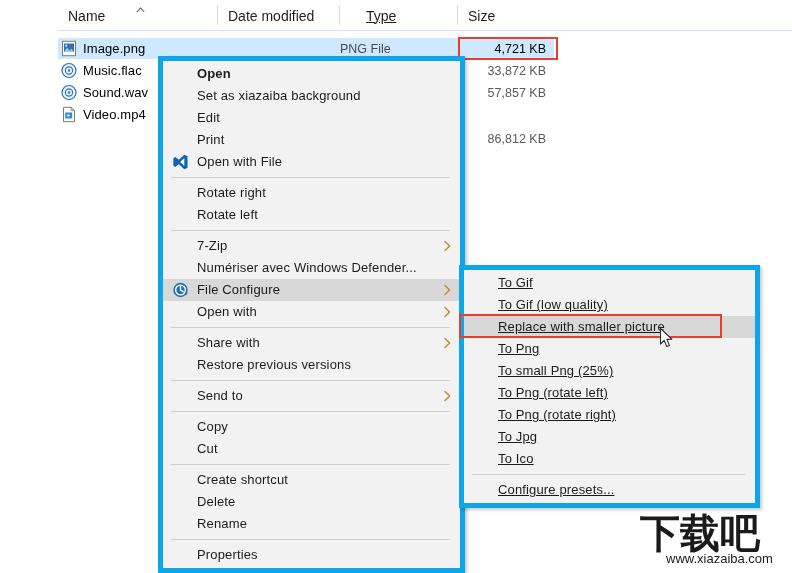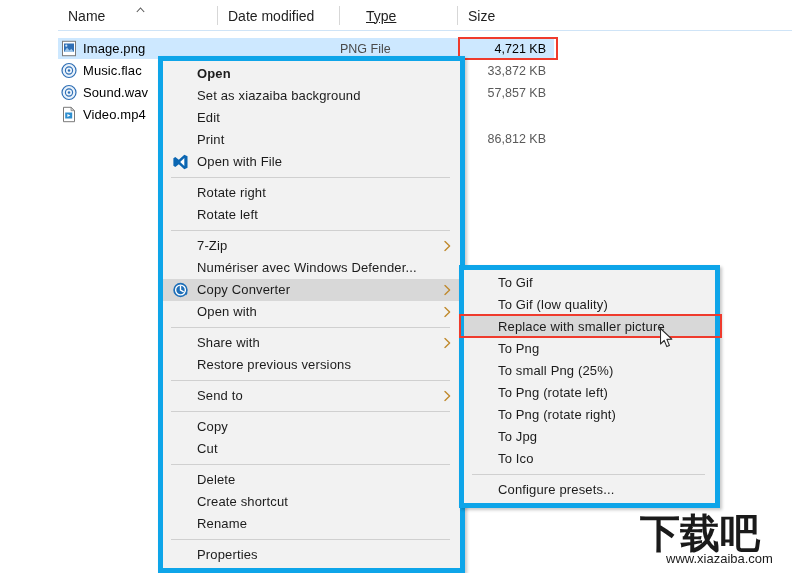--- a/index.html
+++ b/index.html
@@ -194,21 +194,21 @@
     <div class="mi">
       <span class="label">Numériser avec Windows Defender...</span>
     </div>
     <div class="mi hl">
       <svg viewBox="0 0 16 16" class="mi-icon" style="width: 17px; height: 17px; position: absolute; left: 9px; top: 50%; transform: translateY(-50%);">
         <circle cx="8" cy="8" r="6.8" fill="#1e6fb8"></circle>
         <circle cx="8" cy="8" r="4.6" fill="none" stroke="#ffffff" stroke-width="1.3"></circle>
         <path d="M8 4.4 V8 L10.6 9.5" stroke="#ffffff" stroke-width="1.3" fill="none" stroke-linecap="round"></path>
         <path d="M12.2 10.6 l2.5 0 l-1.25 2.3 Z" fill="#1e6fb8"></path>
       </svg>
-      <span class="label">Copy Converter</span>
+      <span class="label">File Configure</span>
       <svg viewBox="0 0 7 11" class="arrow" style="width: 7px; height: 11px; position: absolute; right: 9px; top: 50%; transform: translateY(-50%);">
         <path d="M1 1 L5.6 5.5 L1 10" stroke="#c08a2e" stroke-width="1.4" fill="none" stroke-linecap="round" stroke-linejoin="round"></path>
       </svg>
     </div>
     <div class="mi">
       <span class="label">Open with</span>
       <svg viewBox="0 0 7 11" class="arrow" style="width: 7px; height: 11px; position: absolute; right: 9px; top: 50%; transform: translateY(-50%);">
         <path d="M1 1 L5.6 5.5 L1 10" stroke="#c08a2e" stroke-width="1.4" fill="none" stroke-linecap="round" stroke-linejoin="round"></path>
       </svg>
     </div>
@@ -231,35 +231,35 @@
     </div>
     <div class="sep"></div>
     <div class="mi">
       <span class="label">Copy</span>
     </div>
     <div class="mi">
       <span class="label">Cut</span>
     </div>
     <div class="sep"></div>
     <div class="mi">
+      <span class="label">Create shortcut</span>
+    </div>
+    <div class="mi">
       <span class="label">Delete</span>
     </div>
     <div class="mi">
-      <span class="label">Create shortcut</span>
-    </div>
-    <div class="mi">
       <span class="label">Rename</span>
     </div>
     <div class="sep"></div>
     <div class="mi">
       <span class="label">Properties</span>
     </div>
   </div>
 
-<div class="menu" id="sub-menu" style="left:459px;top:265px;width:261px;">
+<div class="menu" id="sub-menu" style="left:459px;top:265px;width:301px;text-decoration:underline;">
     <div class="mi">
       <span class="label">To Gif</span>
     </div>
     <div class="mi">
       <span class="label">To Gif (low quality)</span>
     </div>
     <div class="mi hl">
       <span class="label">Replace with smaller picture</span>
     </div>
     <div class="mi">

